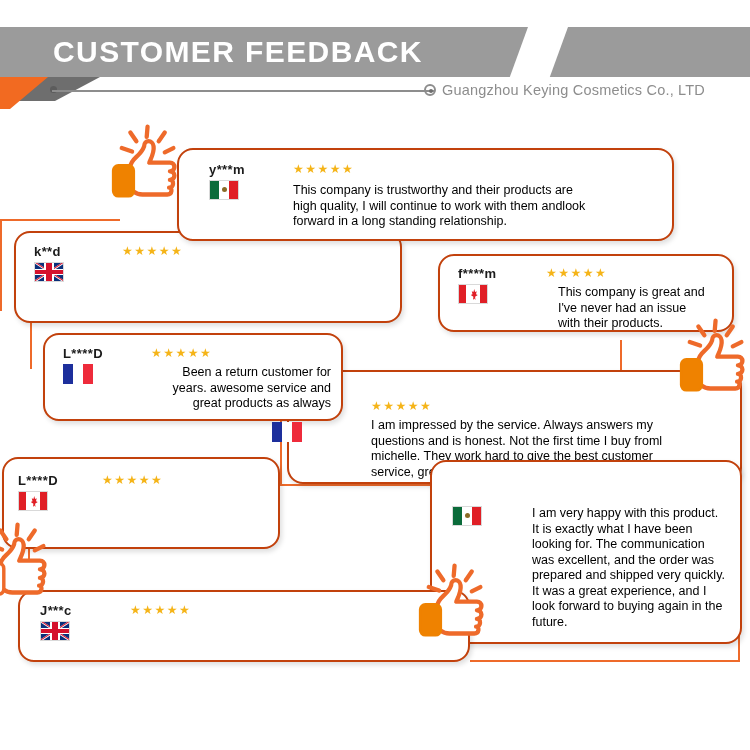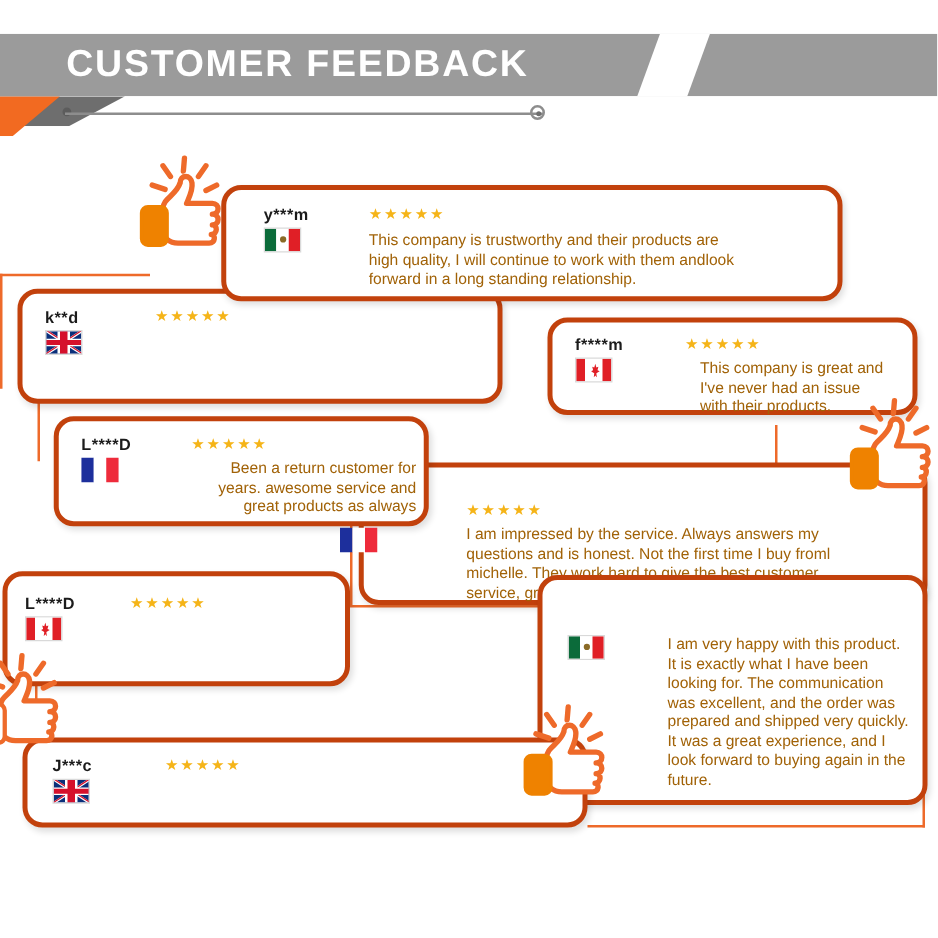--- a/index.html
+++ b/index.html
@@ -59,21 +59,21 @@
   }
   .hdr-company{
     position:absolute;left:442px;top:82px;
     font-size:14.5px;color:#8d8d8d;white-space:nowrap;letter-spacing:.2px;
   }
 
   
   .card{
     position:absolute;
     background:#ffffff;
-    border:4px solid #c2410c;
+    border:2px solid #c2410c;
     border-radius:16px;
     box-sizing:border-box;
     box-shadow:2px 3px 5px rgba(0,0,0,0.13);
   }
   .c-name{
     position:absolute;
     font-size:13px;color:#1b1b1b;font-weight:bold;letter-spacing:.4px;
     white-space:nowrap;
   }
   .flag{
@@ -106,21 +106,21 @@
   
   .flag.ca .s1{left:0;top:0;width:26%;height:100%;background:#e01f26;}
   .flag.ca .s2{left:26%;top:0;width:48%;height:100%;background:#ffffff;}
   .flag.ca .s3{left:74%;top:0;width:26%;height:100%;background:#e01f26;}
   .flag.ca .mp{left:42%;top:22%;width:7px;height:11px;background:#e01f26;
      clip-path:polygon(50% 0,62% 28%,85% 22%,75% 48%,100% 55%,62% 70%,68% 100%,50% 86%,32% 100%,38% 70%,0 55%,25% 48%,15% 22%,38% 28%);}
 
   .stars{position:absolute;white-space:nowrap;color:#f5b418;font-size:12px;letter-spacing:1.5px;line-height:12px;}
   .c-text{
     position:absolute;
-    font-size:12.5px;line-height:15.5px;color:#a16207;
+    font-size:12.5px;line-height:15.5px;color:#000000;
     white-space:pre-line;
   }
 
   
   .conn{position:absolute;background:#ee6a2a;}
 
   
   .thumb{position:absolute;width:86px;height:86px;}
   .thumb svg{width:100%;height:100%;display:block;}
 </style>
@@ -131,20 +131,21 @@
 
   <div class="hdr-band"></div>
   <div class="hdr-slash"></div>
   <div class="corner-dark"></div>
   <div class="corner-orange"></div>
   <div class="hdr-title">CUSTOMER FEEDBACK</div>
 
   <div class="hdr-rule-dot"></div>
   <div class="hdr-rule"></div>
   <div class="hdr-target"></div>
+  <div class="hdr-company">Guangzhou Keying Cosmetics Co., LTD</div>
 
   <div class="conn" style="left:0px;top:219px;width:120px;height:2px;"></div>
   <div class="conn" style="left:0px;top:219px;width:2px;height:92px;"></div>
   <div class="conn" style="left:30px;top:309px;width:2px;height:60px;"></div>
   <div class="conn" style="left:360px;top:396px;width:300px;height:2px;"></div>
   <div class="conn" style="left:280px;top:415px;width:2px;height:70px;"></div>
   <div class="conn" style="left:280px;top:484px;width:340px;height:2px;"></div>
   <div class="conn" style="left:440px;top:484px;width:2px;height:62px;"></div>
   <div class="conn" style="left:28px;top:545px;width:2px;height:62px;"></div>
   <div class="conn" style="left:620px;top:340px;width:2px;height:60px;"></div>

